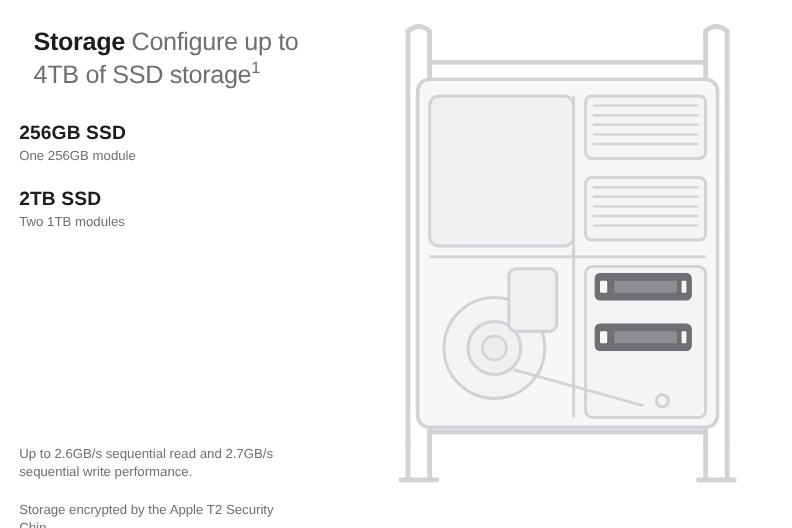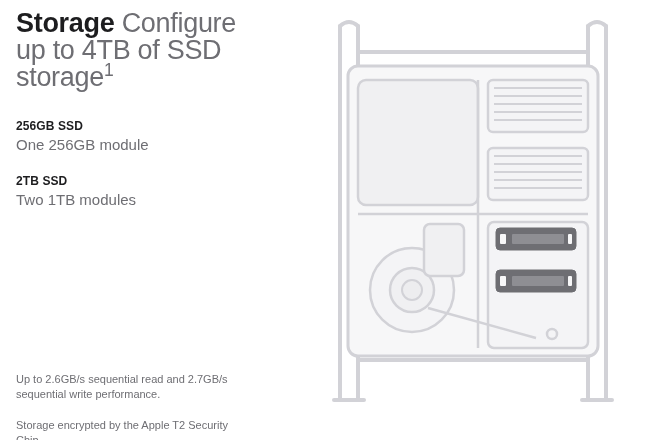--- a/index.html
+++ b/index.html
@@ -21,47 +21,47 @@
   }
 
   
   .left-col {
     position: absolute;
     left: 16px;
     top: 10px;
     width: 250px;
   }
   .headline {
-    font-size: 27px;
+    font-size: 21px;
     line-height: 27px;
     color: #6e6e73;
     font-weight: 400;
     letter-spacing: -0.3px;
-    margin: 0;
+    margin: 12px;
   }
   .headline .strong {
     color: #1d1d1f;
     font-weight: 700;
   }
 
   .spec-list {
     margin-top: 28px;
   }
   .spec {
     margin-bottom: 21px;
   }
   .spec-title {
-    font-size: 12px;
+    font-size: 16px;
     font-weight: 700;
     color: #1d1d1f;
     line-height: 15px;
     letter-spacing: 0.1px;
   }
   .spec-desc {
-    font-size: 15px;
+    font-size: 11px;
     font-weight: 400;
     color: #6e6e73;
     line-height: 16px;
     margin-top: 3px;
   }
 
   .footnotes {
     position: absolute;
     left: 16px;
     top: 372px;

